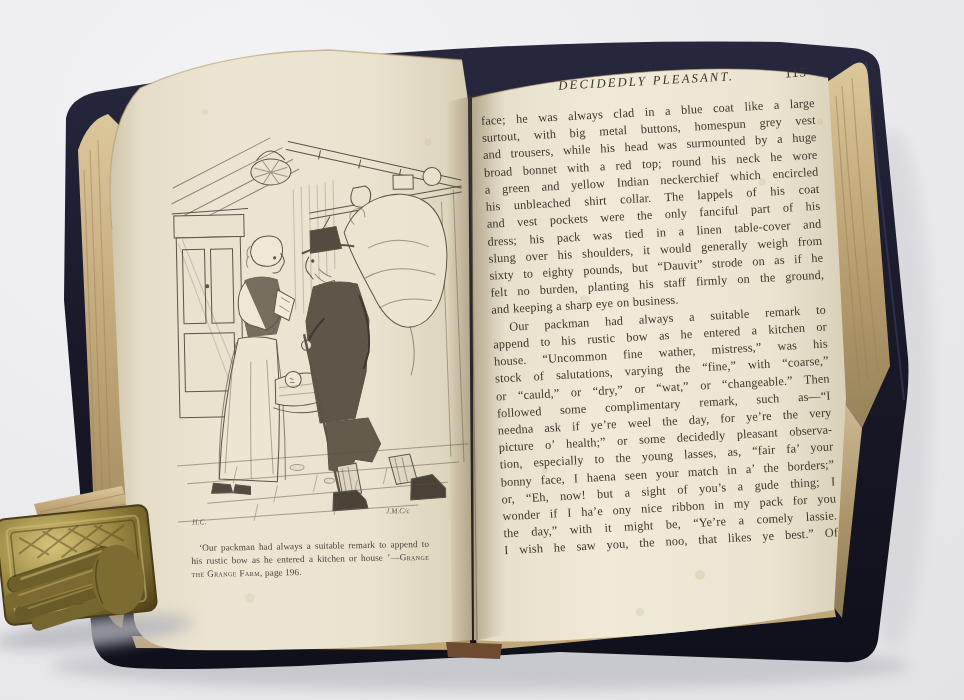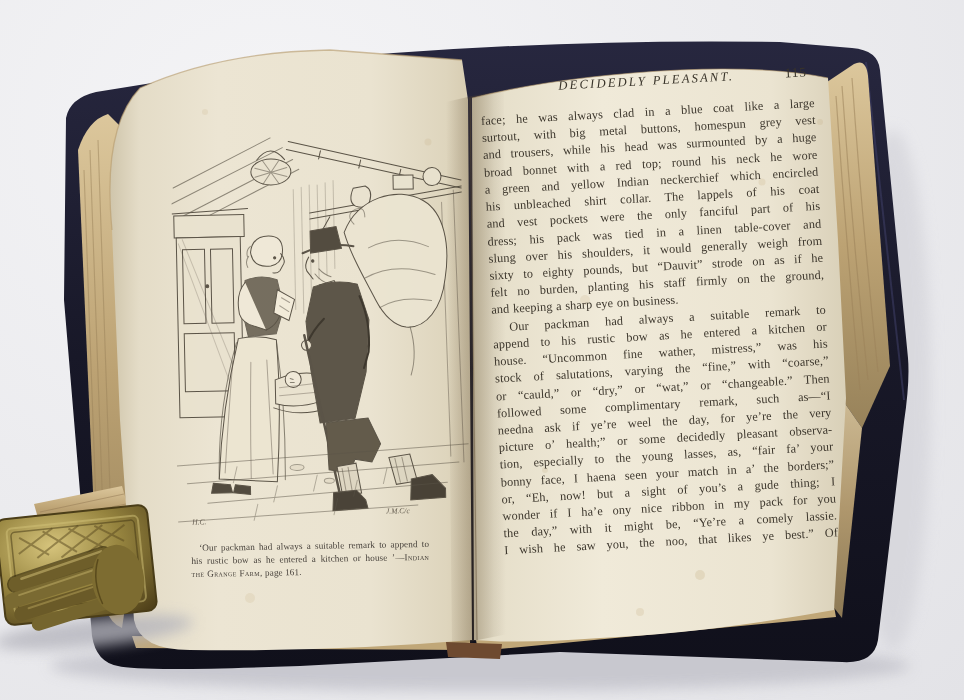--- a/index.html
+++ b/index.html
@@ -240,22 +240,22 @@
         </g>
 
         <text x="14" y="393" font-size="7.5" font-style="italic" fill="#5a5246" stroke="none">H.C.</text>
         <text x="208" y="386" font-size="7.5" font-style="italic" fill="#5a5246" stroke="none">J.M.C/c</text>
       </g>
     </svg>
   </div>
 
   <div class="caption">
     <div class="caption-line cl1"><span>‘Our packman had always a suitable remark to append to</span></div>
-    <div class="caption-line cl2"><span>his rustic bow as he entered a kitchen or house ’—</span><span class="sc">Indian</span></div>
-    <div class="caption-line cl3 last"><span class="sc">the Grange Farm,</span><span> page 161.</span></div>
+    <div class="caption-line cl2"><span>his rustic bow as he entered a kitchen or house ’—</span><span class="sc">Grange</span></div>
+    <div class="caption-line cl3 last"><span class="sc">the Grange Farm,</span><span> page 196.</span></div>
   </div>
 
   <div class="rp-text">
     <div class="pagehead">
       <span class="runhead">DECIDEDLY PLEASANT.</span>
       <span class="pagenum">115</span>
     </div>
     <div class="para para1">
         <span class="line">face; he was always clad in a blue coat like a large</span>
         <span class="line">surtout, with big metal buttons, homespun grey vest</span>

